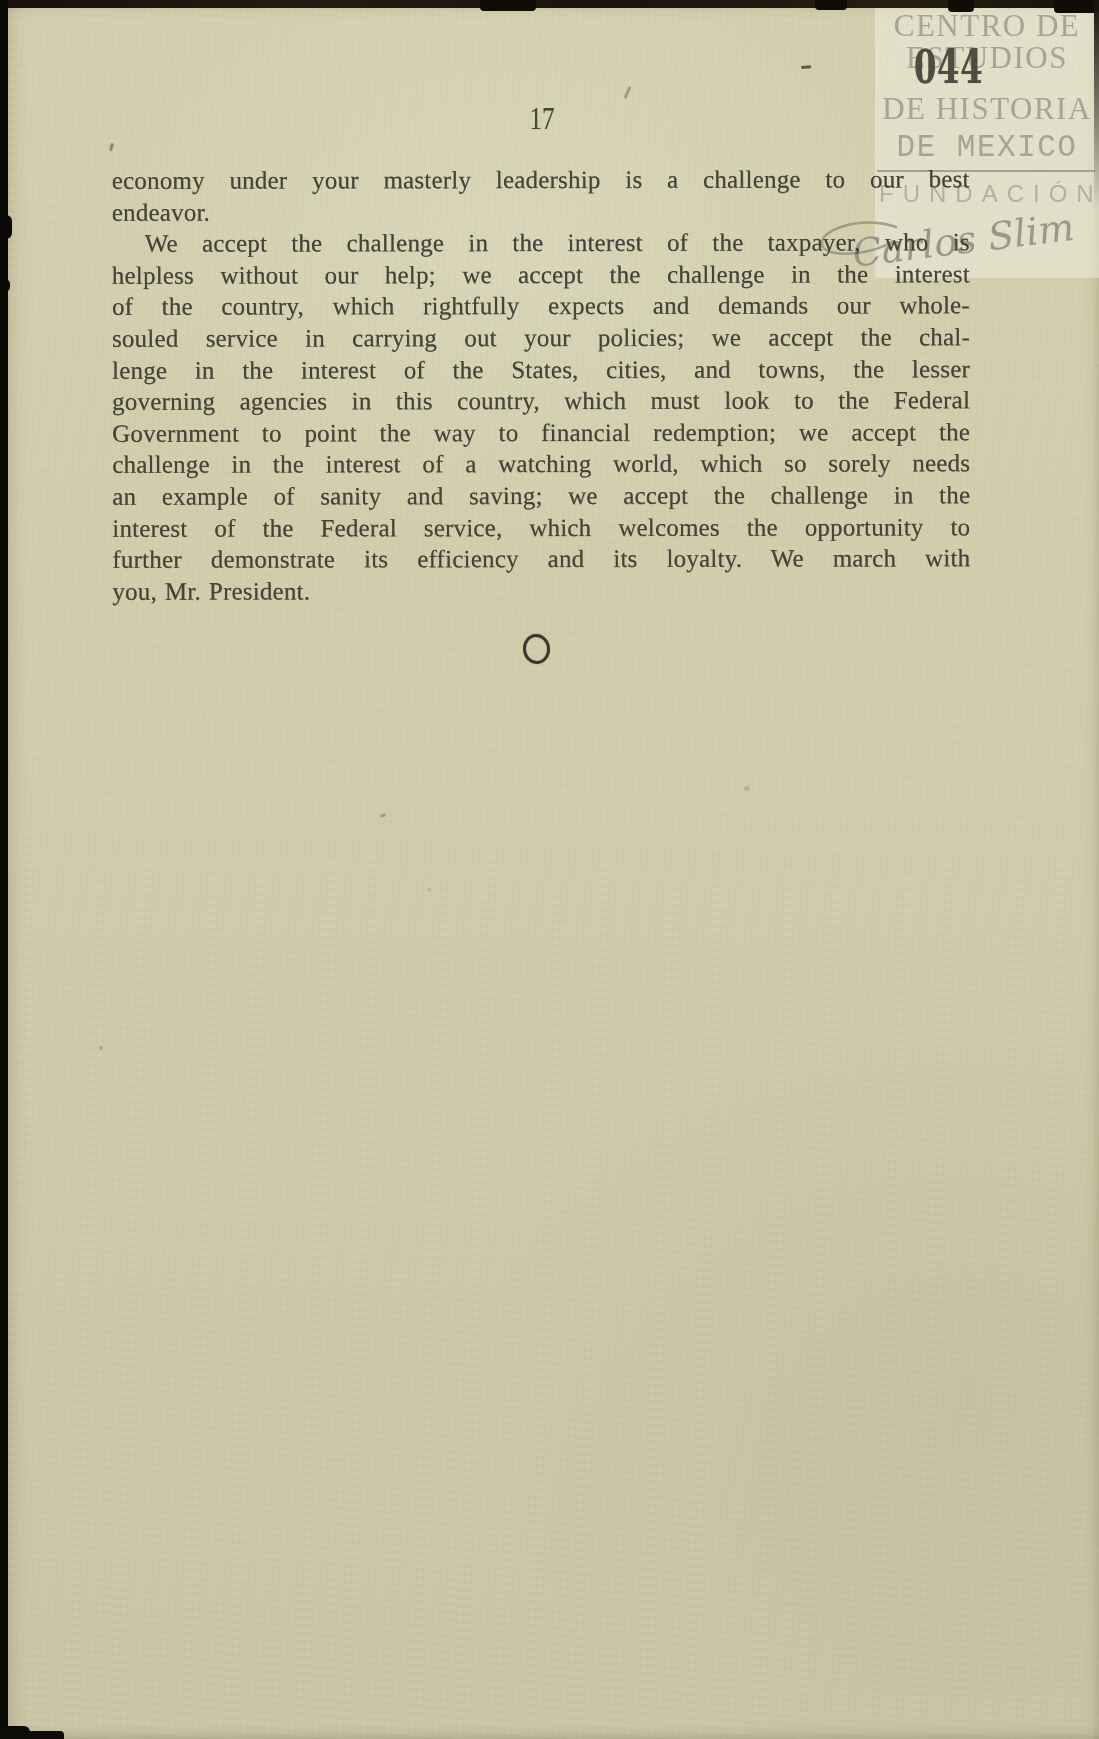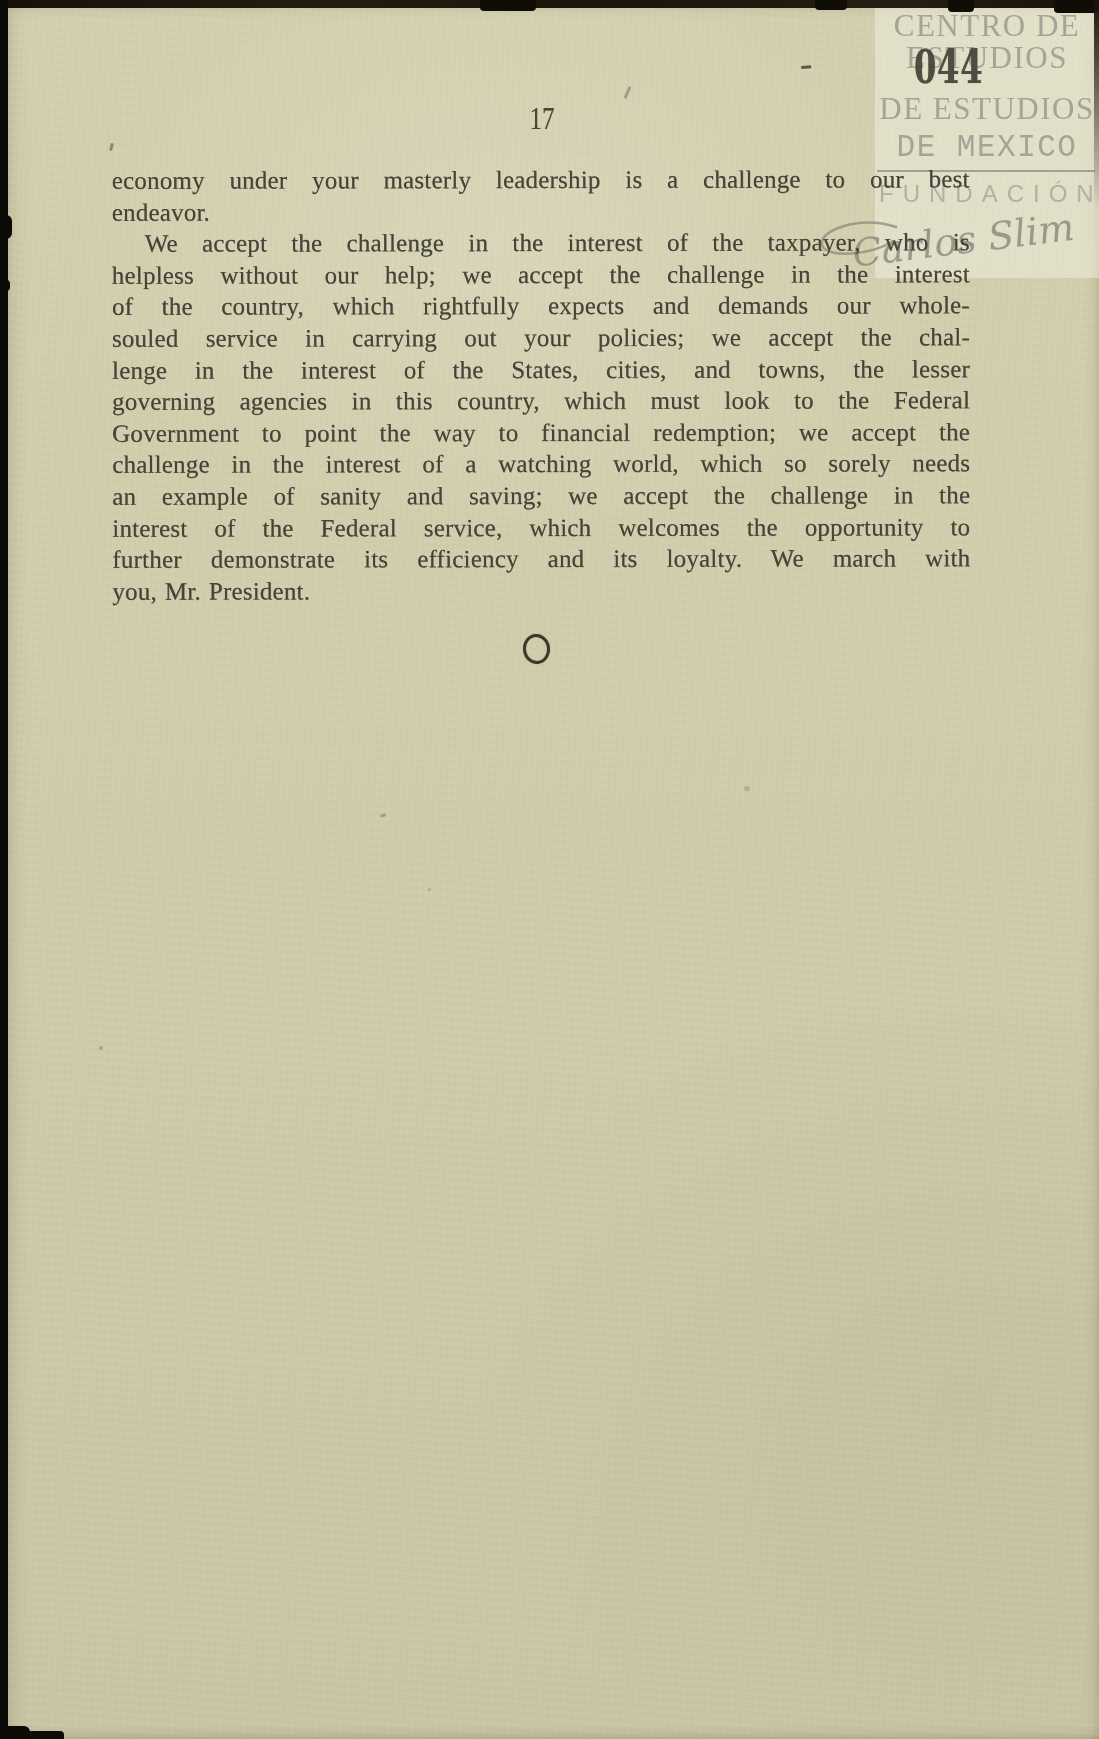--- a/index.html
+++ b/index.html
@@ -93,21 +93,21 @@
   .s6{left:428px;top:888px;width:3px;height:3px;background:rgba(120,115,95,.35);border-radius:50%;}
 </style>
 </head>
 <body>
 
 <div id="page">
 
   <div class="wm-box">
     <div class="wm-line wm-l1">CENTRO DE</div>
     <div class="wm-line wm-l2">ESTUDIOS</div>
-    <div class="wm-line wm-l3">DE ESTUDIOS</div>
+    <div class="wm-line wm-l3">DE HISTORIA</div>
     <div class="wm-line wm-l4">DE MEXICO</div>
     <div class="wm-rule"></div>
     <div class="wm-foundation">FUNDACIÓN</div>
   </div>
 
   <svg class="signature" width="300" height="82" viewBox="0 0 300 82">
     <path d="M 96 29 C 58 17, 18 33, 22 47 C 26 61, 72 57, 93 43" fill="none" stroke="#8f9082" stroke-width="2.6" stroke-linecap="round" opacity=".8"></path>
     <text x="52" y="57" font-size="38" font-style="italic" fill="#8f9082" opacity=".88" transform="rotate(-7 150 45)" font-family="DejaVu Serif, serif">Carlos Slim</text>
   </svg>
 

